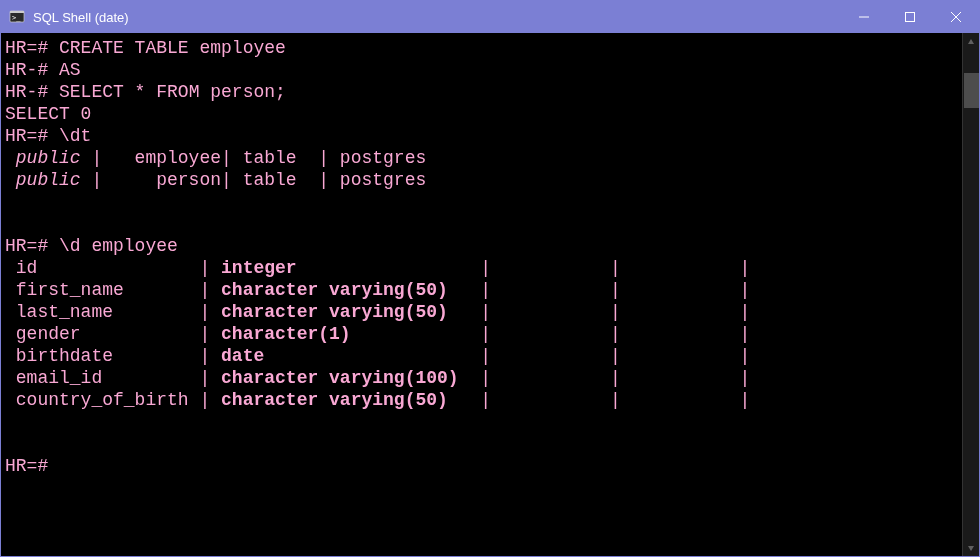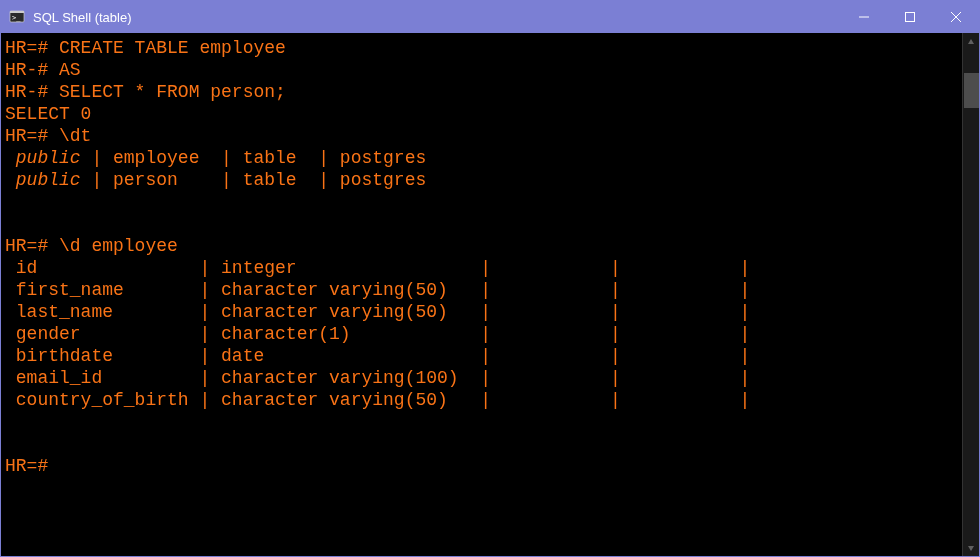--- a/index.html
+++ b/index.html
@@ -68,21 +68,21 @@
     }
     .content-wrapper {
       flex: 1;
       display: flex;
       background: #000000;
       overflow: hidden;
     }
     .terminal {
       flex: 1;
       background: #000000;
-      color: #f97316;
+      color: #f9a8d4;
       font-family: Consolas, 'Courier New', monospace;
       font-size: 18px;
       line-height: 22px;
       padding: 4px;
       white-space: pre;
       overflow: hidden;
     }
     .scrollbar {
       width: 17px;
       background: #1a1a1a;
@@ -116,41 +116,41 @@
       width: 15px;
       left: 1px;
       height: 35px;
       background: #4d4d4d;
       cursor: pointer;
     }
     .row {
       display: block;
     }
     .col-schema { display: inline-block; width: 8ch; font-style: italic; }
-    .col-name   { display: inline-block; width: 10ch; }
+    .col-name   { display: inline-block; width: 10ch; text-align: right; }
     .col-type   { display: inline-block; width: 7ch; }
     .col-owner  { display: inline-block; text-align: right; }
     .d-col-name { display: inline-block; width: 18ch; }
-    .d-col-type { display: inline-block; width: 24ch; }
+    .d-col-type { display: inline-block; width: 24ch; font-weight: bold; }
     .d-col-e    { display: inline-block; width: 10ch; }
     .pipe       { display: inline-block; }
   </style>
 </head>
 <body>
 
 <div class="window">
   <div class="titlebar">
     <span class="app-icon">
       <svg viewBox="0 0 16 16">
         <rect x="1" y="2" width="14" height="11" rx="1" fill="#2a2a2a" stroke="#ccc" stroke-width="0.7"></rect>
         <rect x="1" y="2" width="14" height="2" fill="#ccc"></rect>
         <text x="3" y="11" font-size="7" fill="#fff" font-family="monospace">&gt;_</text>
       </svg>
     </span>
-    <span class="title-text">SQL Shell (table)</span>
+    <span class="title-text">SQL Shell (date)</span>
     <div class="window-controls">
       <div class="win-btn">
         <svg viewBox="0 0 10 10">
             <line x1="0" y1="5" x2="10" y2="5"></line>
           </svg>
       </div>
       <div class="win-btn">
         <svg viewBox="0 0 10 10">
             <rect x="0.5" y="0.5" width="9" height="9"></rect>
           </svg>

